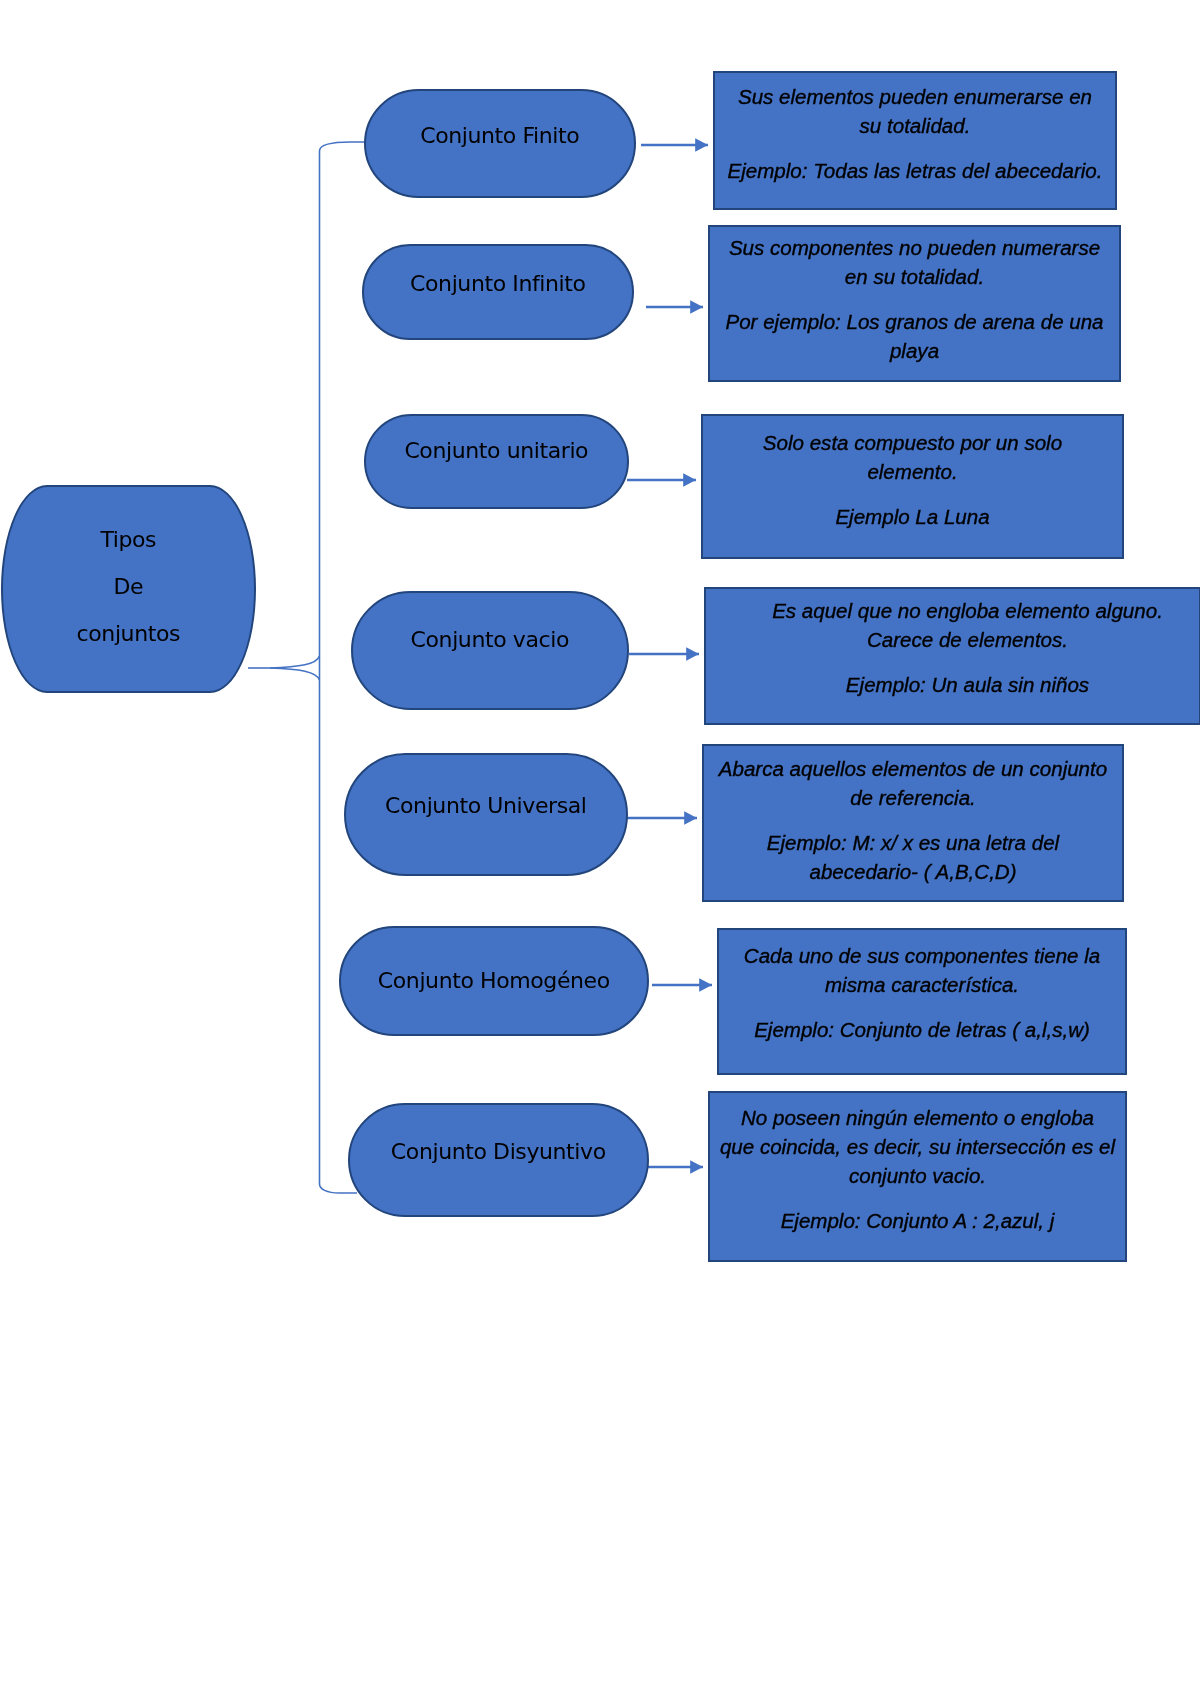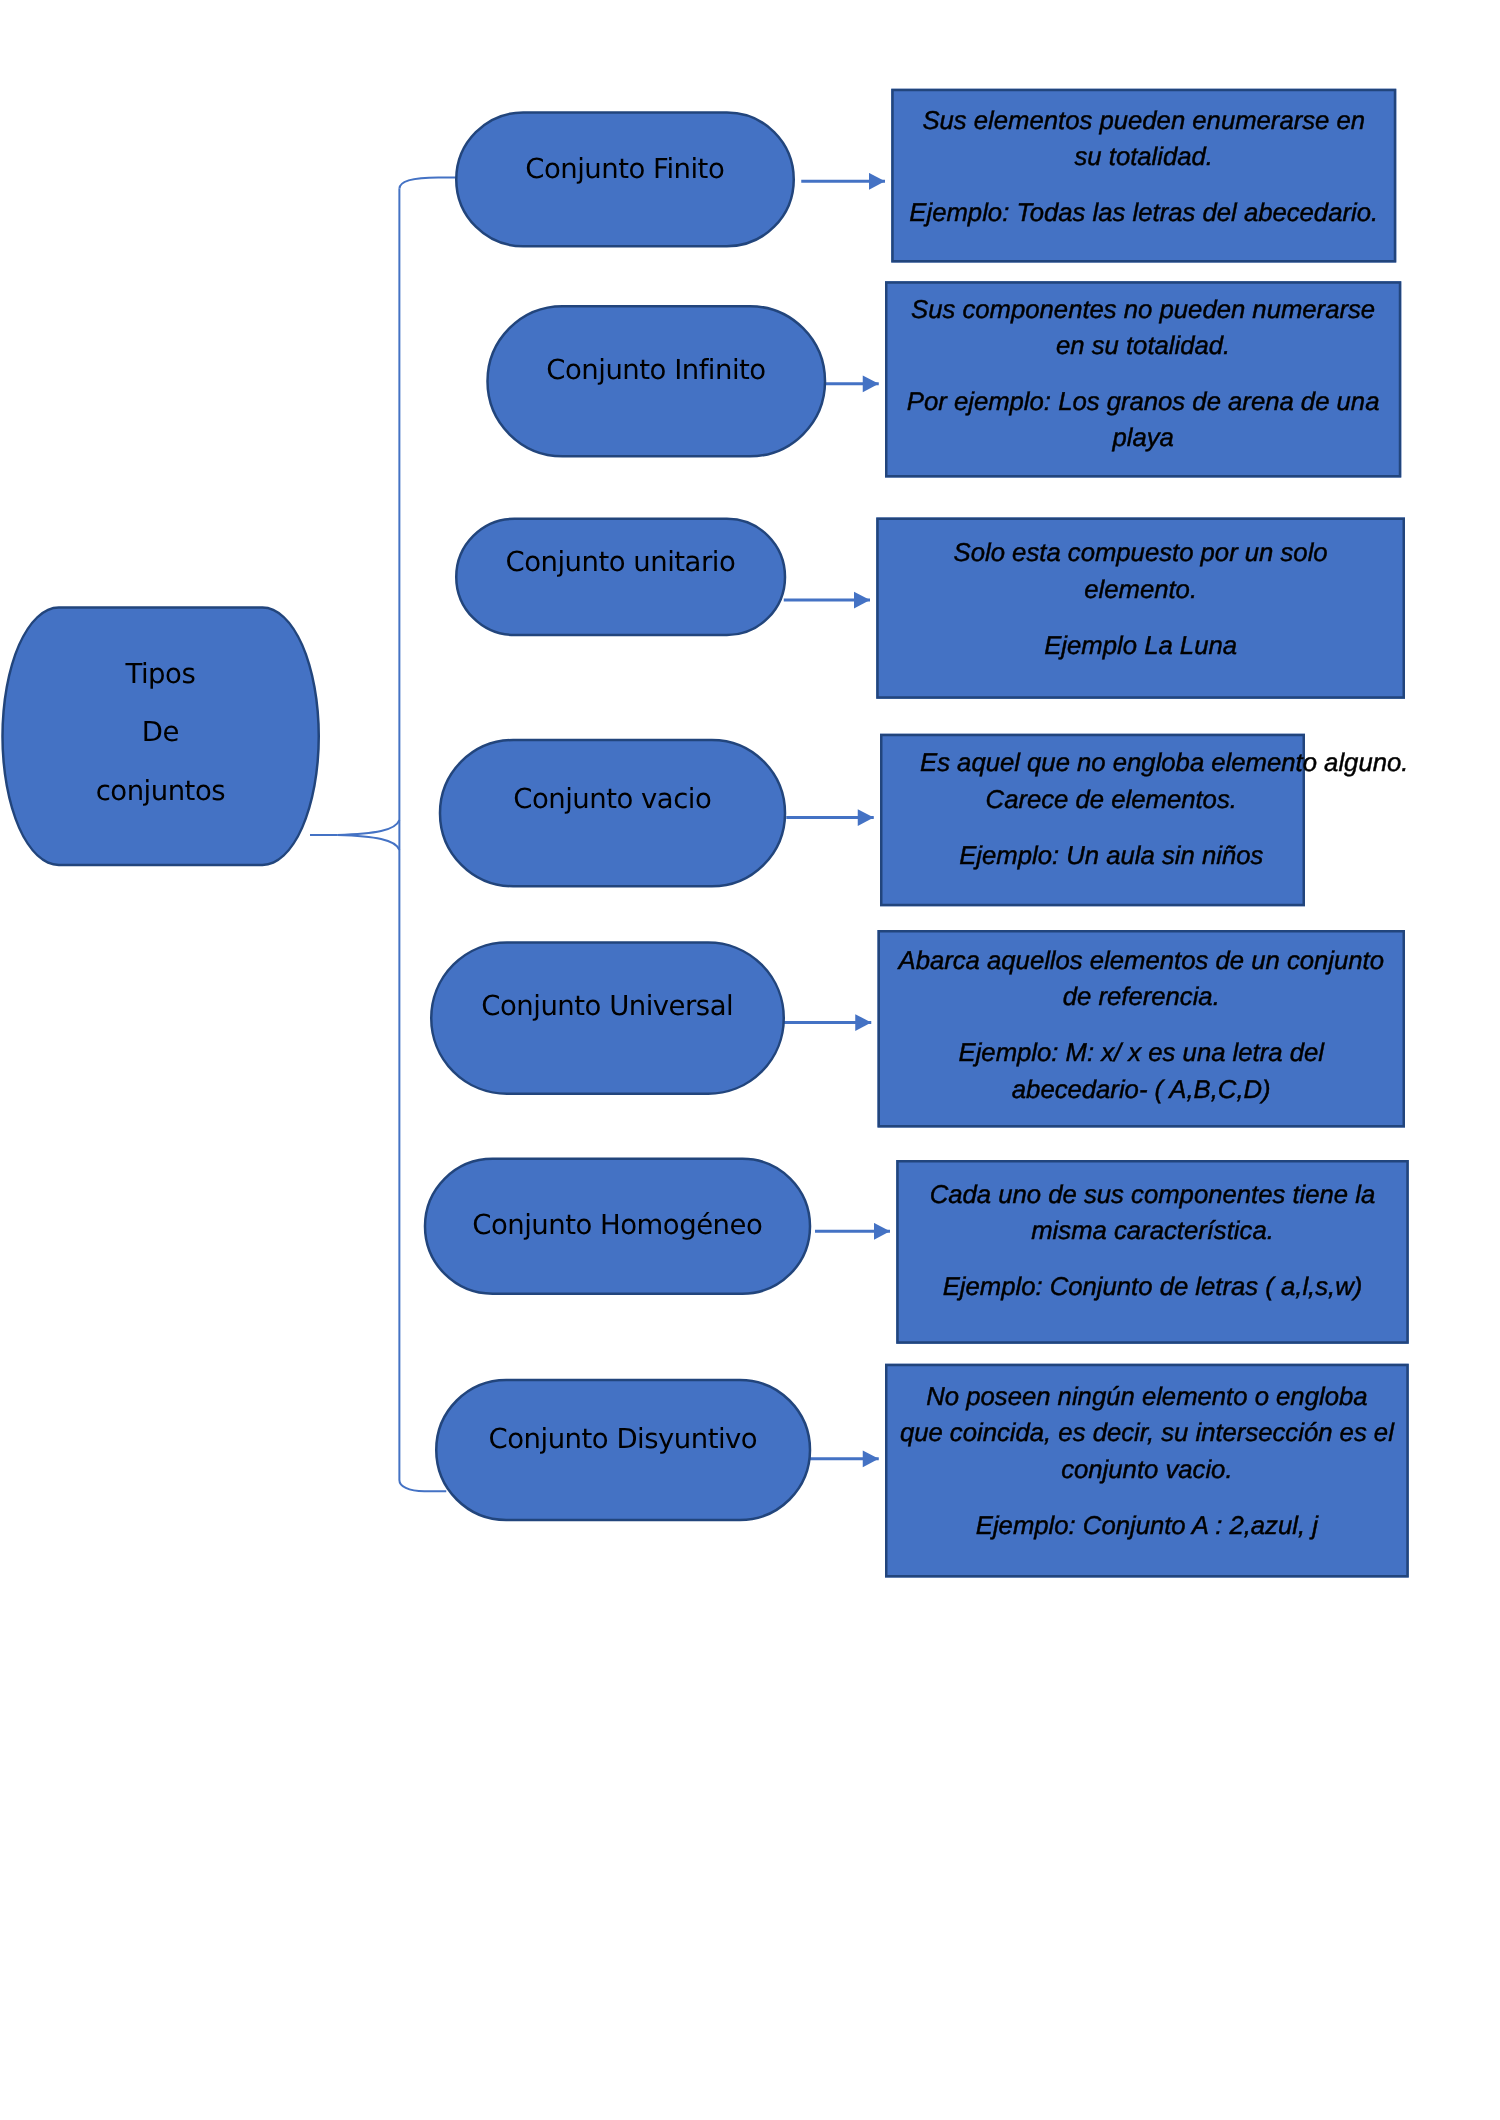--- a/index.html
+++ b/index.html
@@ -48,21 +48,21 @@
 <line x1="648" y1="1167" x2="703" y2="1167" stroke="#4472C4" stroke-width="2.4" marker-end="url(#ah)"></line>
 </svg>
 <div class="shape root-node" style="left:1px;top:485px;width:255px;height:208px;">
 <div class="root-line">Tipos</div>
 <div class="root-line">De</div>
 <div class="root-line">conjuntos</div>
 </div>
 <div class="shape pill" style="left:364px;top:89px;width:272px;height:109px;">
 <span class="pill-label" style="top:-7.5px;">Conjunto Finito</span>
 </div>
-<div class="shape pill" style="left:389px;top:244px;width:272px;height:122px;">
+<div class="shape pill" style="left:362px;top:244px;width:272px;height:96px;">
 <span class="pill-label" style="top:-8.5px;">Conjunto Infinito</span>
 </div>
 <div class="shape pill" style="left:364px;top:414px;width:265px;height:95px;">
 <span class="pill-label" style="top:-10.5px;">Conjunto unitario</span>
 </div>
 <div class="shape pill" style="left:351px;top:591px;width:278px;height:119px;">
 <span class="pill-label" style="top:-10.5px;">Conjunto vacio</span>
 </div>
 <div class="shape pill" style="left:344px;top:753px;width:284px;height:123px;">
 <span class="pill-label" style="top:-8.5px;">Conjunto Universal</span>
@@ -103,21 +103,21 @@
 <div class="tb-para">
 <div>Solo esta compuesto por un solo</div>
 <div>elemento.</div>
 </div>
 <div class="tb-gap"></div>
 <div class="tb-para">
 <div>Ejemplo La Luna</div>
 </div>
 </div>
 </div>
-<div class="shape textbox" style="left:704px;top:587px;width:340px;height:138px;padding-left:30px;">
+<div class="shape textbox" style="left:704px;top:587px;width:497px;height:138px;padding-left:30px;">
 <div class="tb-inner" style="margin-top:-16.5px;">
 <div class="tb-para">
 <div>Es aquel que no engloba elemento alguno.</div>
 <div>Carece de elementos.</div>
 </div>
 <div class="tb-gap"></div>
 <div class="tb-para">
 <div>Ejemplo: Un aula sin niños</div>
 </div>
 </div>

